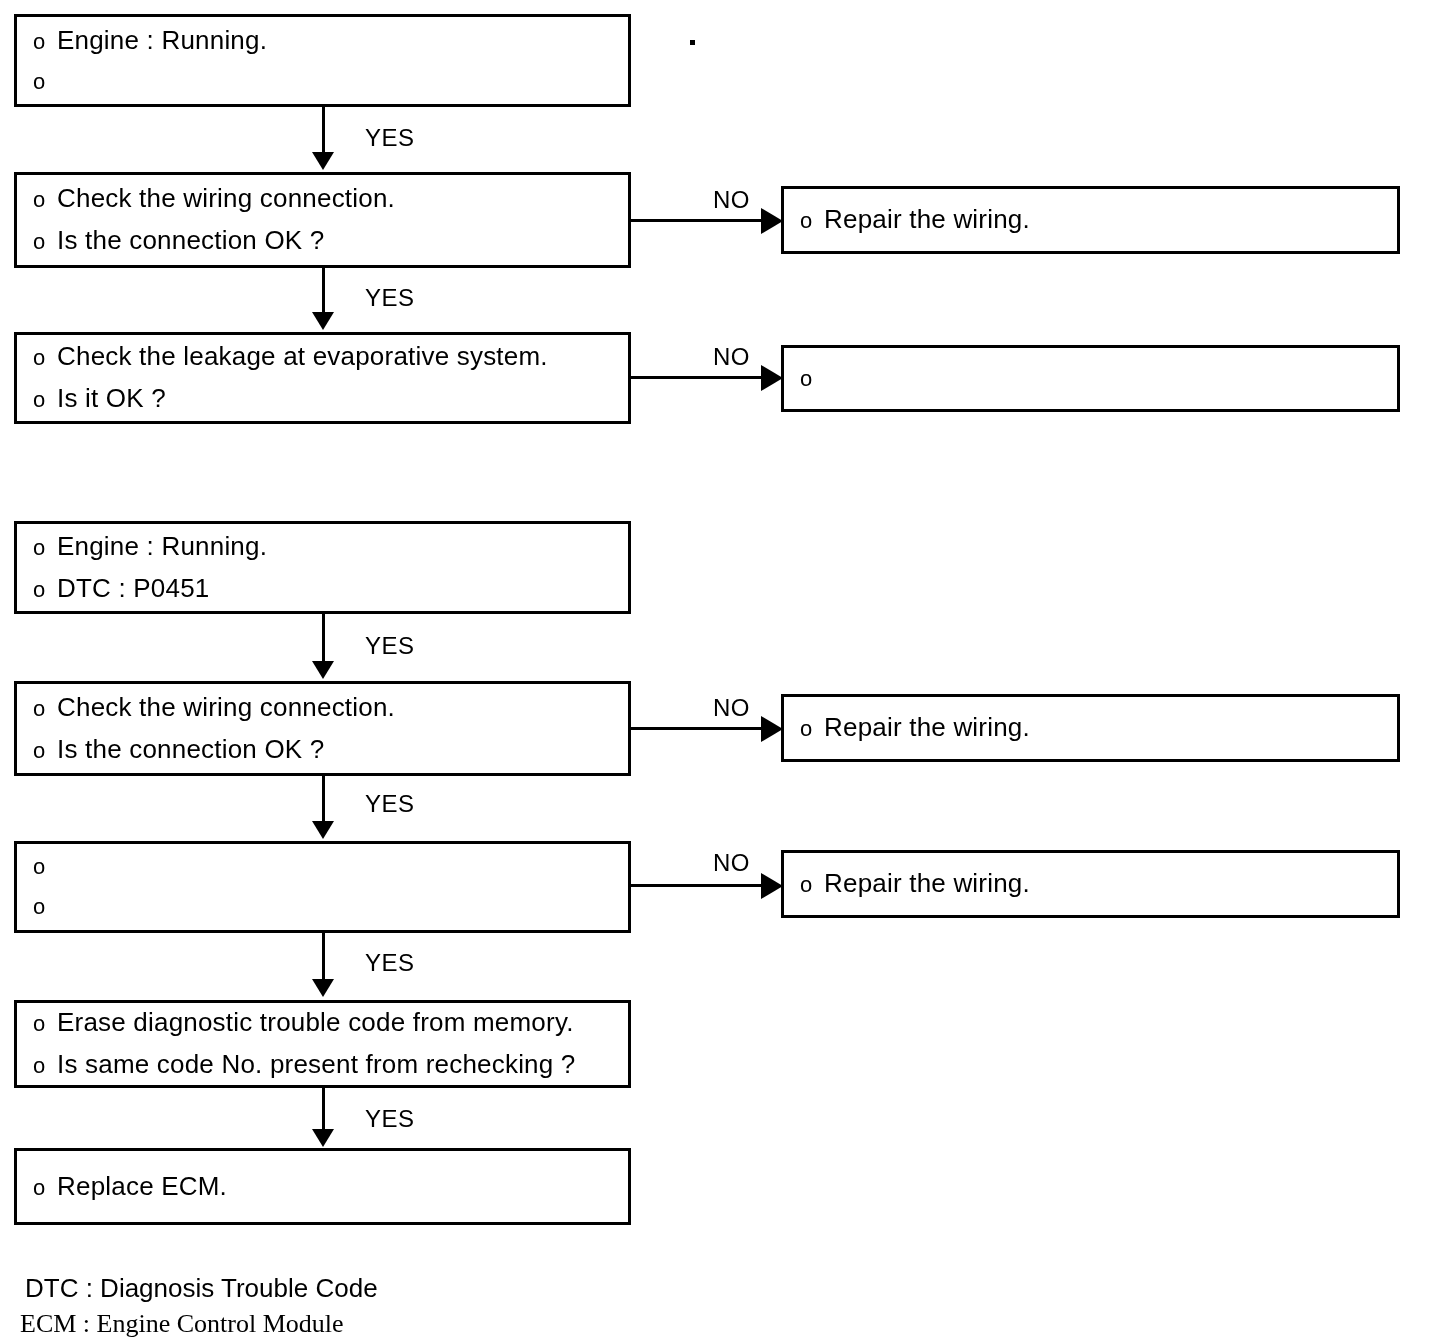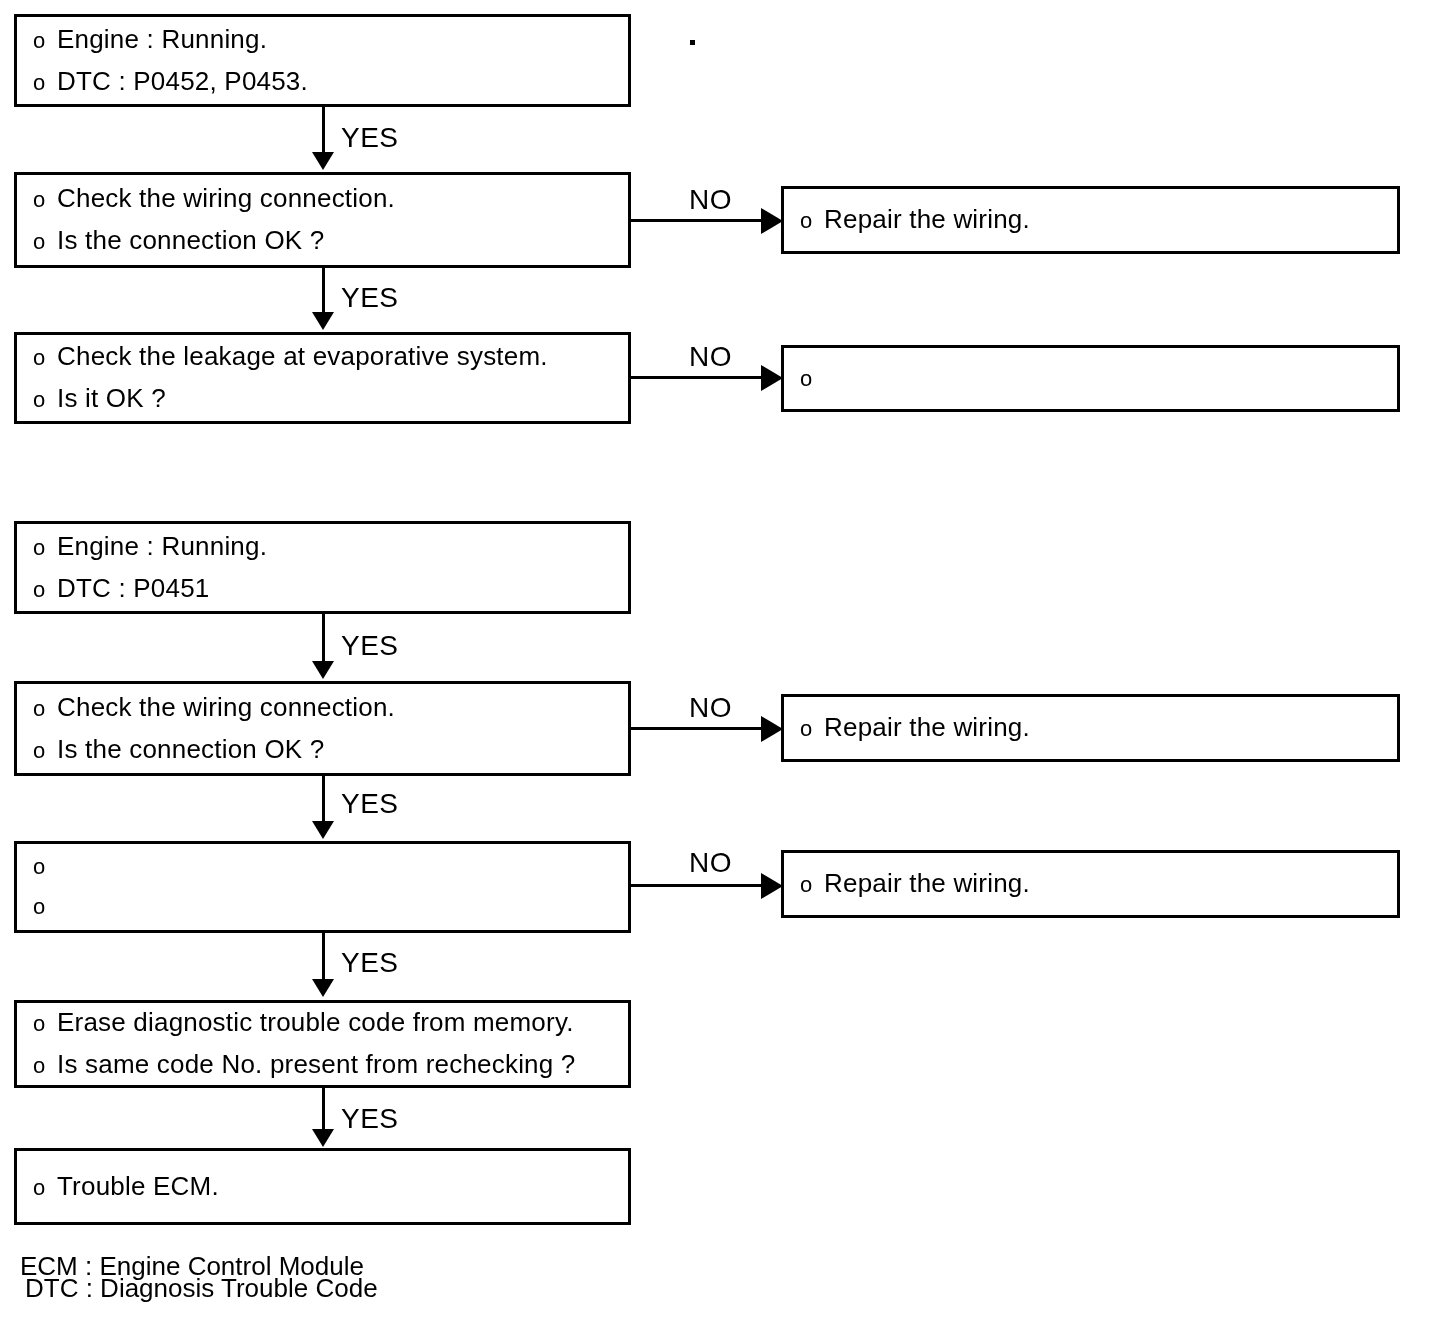--- a/index.html
+++ b/index.html
@@ -63,24 +63,25 @@
   .arrow-right {
     position: absolute;
     width: 0;
     height: 0;
     border-top: 13px solid transparent;
     border-bottom: 13px solid transparent;
     border-left: 22px solid #000000;
   }
   .edge-label {
     position: absolute;
-    font-size: 28px;
+    font-size: 24px;
     line-height: 30px;
     white-space: nowrap;
     letter-spacing: 0.5px;
+    margin-left: 24px;
   }
   .legend {
     position: absolute;
     font-size: 26px;
     line-height: 36px;
     white-space: nowrap;
   }
   .speck {
     position: absolute;
     width: 5px;
@@ -93,21 +94,20 @@
 
 <div id="canvas">
 
   <div class="box" style="left:14px; top:14px; width:617px; height:93px;">
     <div class="line">
       <span class="bullet">o</span>
       <span>Engine : Running.</span>
     </div>
     <div class="line">
       <span class="bullet">o</span>
-      <span>DTC : P0452, P0453.</span>
     </div>
   </div>
 
   <div class="vline" style="left:322px; top:107px; height:48px;"></div>
   <div class="arrow-down" style="left:312px; top:152px;"></div>
   <div class="edge-label" style="left:341px; top:123px;">YES</div>
 
   <div class="box" style="left:14px; top:172px; width:617px; height:96px;">
     <div class="line">
       <span class="bullet">o</span>
@@ -231,22 +231,22 @@
     </div>
   </div>
 
   <div class="vline" style="left:322px; top:1088px; height:44px;"></div>
   <div class="arrow-down" style="left:312px; top:1129px;"></div>
   <div class="edge-label" style="left:341px; top:1104px;">YES</div>
 
   <div class="box" style="left:14px; top:1148px; width:617px; height:77px;">
     <div class="line">
       <span class="bullet">o</span>
-      <span>Trouble ECM.</span>
+      <span>Replace ECM.</span>
     </div>
   </div>
 
   <div class="legend" style="left:25px; top:1270px;">DTC : Diagnosis Trouble Code</div>
-  <div class="legend" style="left:20px; top:1248px;">ECM : Engine Control Module</div>
+  <div class="legend" style="left:20px; top:1306px;font-family:Liberation Serif, serif;">ECM : Engine Control Module</div>
 
   <div class="speck" style="left:690px; top:40px;"></div>
 
 </div>
 
 </body></html>

